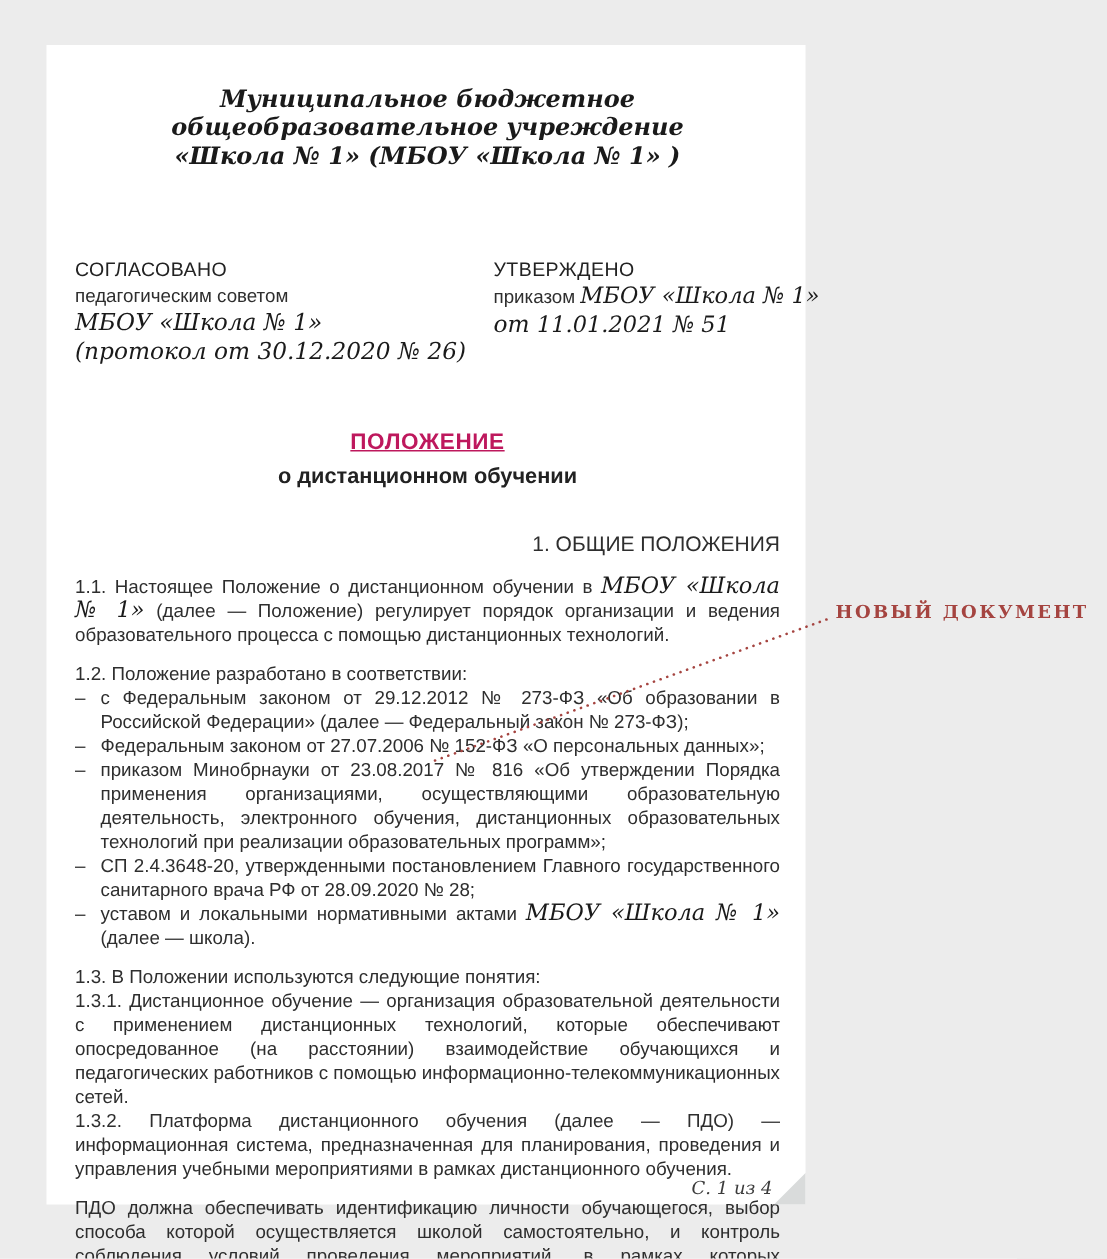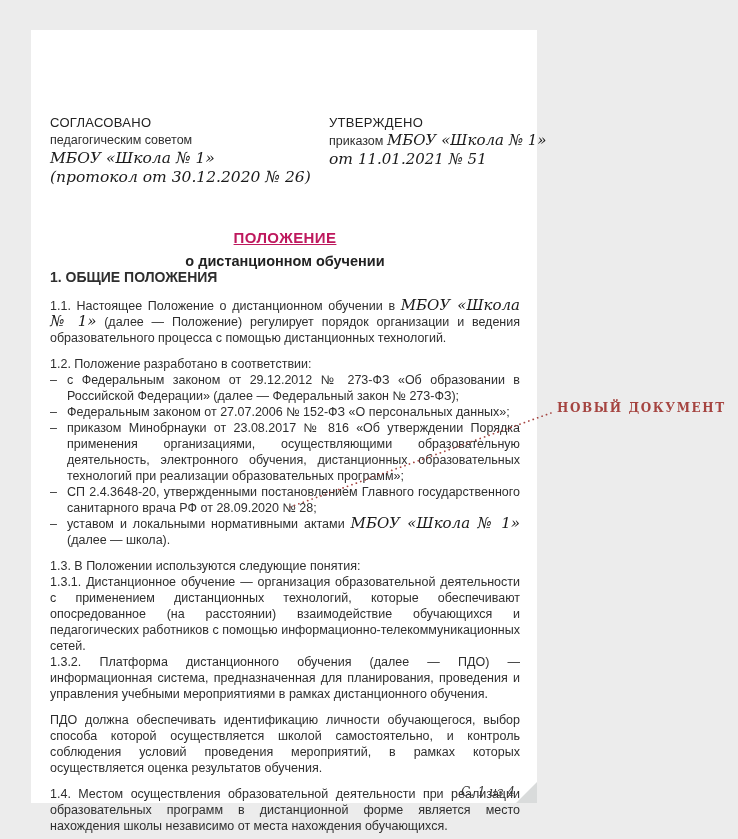--- a/index.html
+++ b/index.html
@@ -26,21 +26,21 @@
     font-family:"DejaVu Serif",serif;font-style:italic;
     font-size:15.5px;line-height:18px;color:#1a1a1a;margin-top:1px;
   }
   .rs{
     font-family:"DejaVu Serif",serif;font-style:italic;
     font-size:15px;line-height:15px;color:#1a1a1a;
   }
 
   .doc-title{text-align:center;font-weight:bold;font-size:15px;letter-spacing:.4px;color:#be185d;margin-top:43px;text-decoration:underline;}
   .doc-subtitle{text-align:center;font-weight:bold;font-size:14.5px;color:#222;margin-top:7px;}
-  .section-heading{text-align:left;font-size:14px;color:#2e2e2e;font-weight:bold;}
+  .section-heading{text-align:right;font-size:14px;color:#2e2e2e;margin-top:28px;}
 
   .doc-body{margin-top:13px;font-size:12.5px;line-height:16px;color:#2e2e2e;text-align:justify;}
   .p{margin-top:10px;}
   .p.first{margin-top:0;}
   .p0{margin-top:0;}
   .li{position:relative;padding-left:17px;margin:0;}
   .li .dash{position:absolute;left:0;top:0;}
 
   .page-footer{
     position:absolute;right:22px;bottom:4px;
@@ -64,20 +64,21 @@
     font-family:"DejaVu Serif",serif;font-size:14px;line-height:22px;color:#3a3a3a;
   }
 </style>
 </head>
 <body>
 
 <div class="canvas">
 
   <div class="page">
 
+    <div class="org-header">Муниципальное бюджетное общеобразовательное учреждение «Школа № 1» (МБОУ «Школа № 1» )</div>
 
     <div class="approval-row">
       <div class="approval-col left">
         <div class="cap">СОГЛАСОВАНО</div>
         <div class="sans-line">педагогическим советом</div>
         <div class="serif-line">МБОУ «Школа № 1»</div>
         <div class="serif-line">(протокол от 30.12.2020 № 26)</div>
       </div>
       <div class="approval-col right">
         <div class="cap">УТВЕРЖДЕНО</div>

